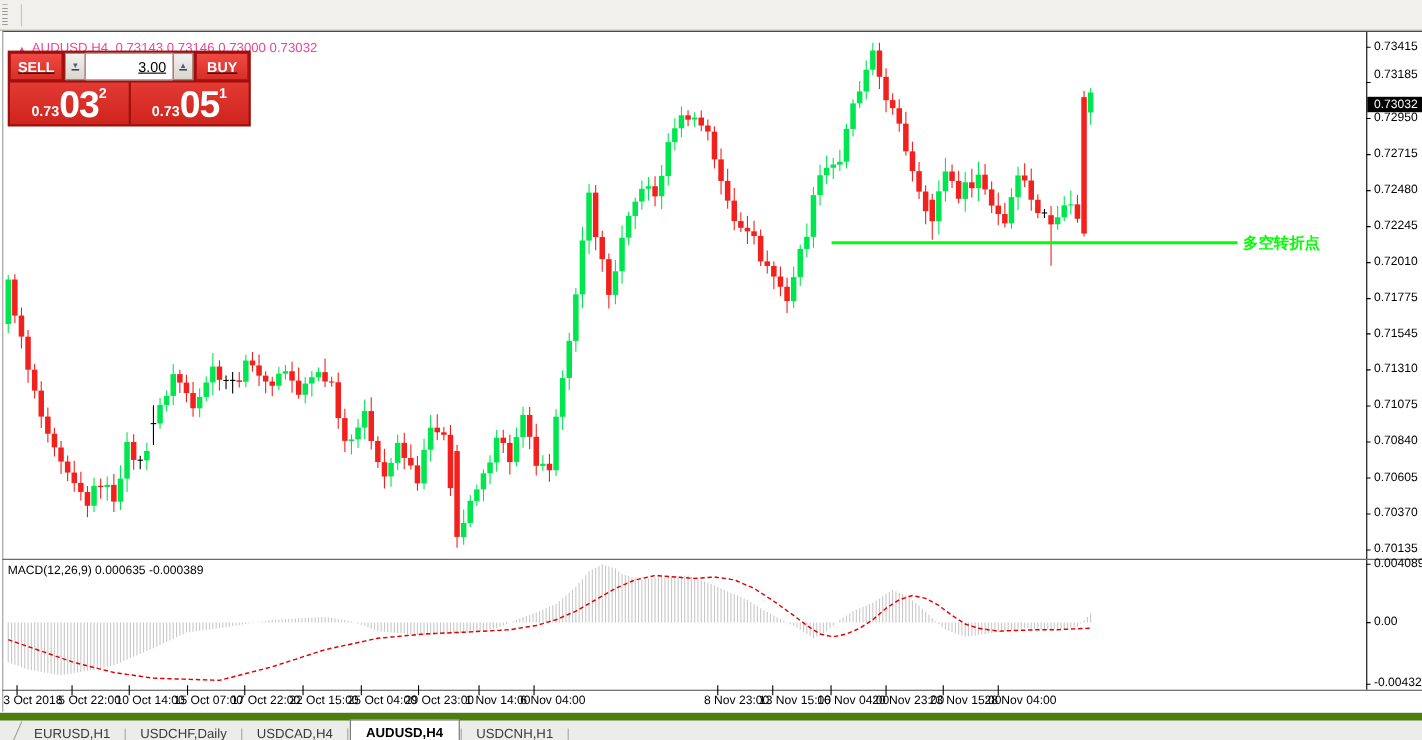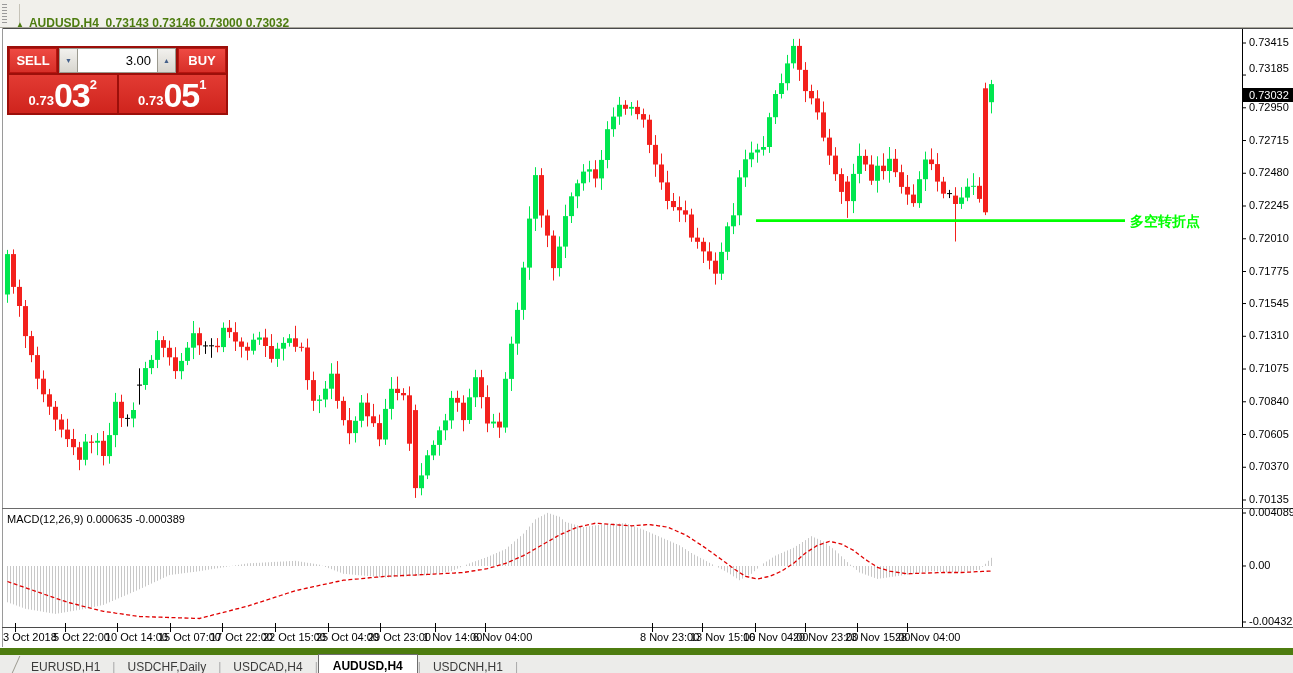--- a/index.html
+++ b/index.html
@@ -8,27 +8,27 @@
   
   #toolbar{position:absolute;left:0;top:0;width:1293px;height:27px;background:#f1f0eb;
            border-bottom:1px solid #a9a79c;display:flex;align-items:center;z-index:5;}
   #drag-handle{width:5px;height:20px;margin:0 6px 0 2px;
       background:repeating-linear-gradient(180deg,#9a9a9a 0 1px,#f1f0eb 1px 3px);}
   .tf-btn{font-size:11px;color:#1c1c1c;padding:3px 7px;margin-right:3px;background:transparent;
           border:1px solid transparent;cursor:default;line-height:12px;}
   .tf-btn.active{background:#fcfcf5;border:1px solid #8f8d7f;border-radius:2px;}
   .tb-sep{width:1px;height:20px;background:#c6c3b8;margin:0 6px;}
   
-  #chart-title{position:absolute;left:16px;top:16px;font-size:12px;color:#4d7c0f;z-index:6;font-weight:bold;}
+  #chart-title{position:absolute;left:16px;top:36px;font-size:12px;color:#ec4899;z-index:6;}
   #chart-title .tri{font-size:8px;margin-right:5px;}
   #macd-label{position:absolute;left:7px;top:513px;font-size:11px;color:#000;z-index:6;}
   
   #trade-panel{position:absolute;left:7px;top:46px;width:221px;z-index:7;background:#9c0f0a;
                padding:2px;box-sizing:border-box;}
-  .tp-row1{display:flex;height:25px;margin-bottom:2px;}
+  .tp-row1{display:flex;height:25px;margin-bottom:2px;text-decoration:underline;}
   .tp-btn{flex:0 0 48px;background:linear-gradient(#ee4a43,#d72f28);color:#fff;font-weight:bold;
           font-size:13px;border:1px solid #b71510;cursor:pointer;padding:0;}
   .tp-spin{flex:1;display:flex;margin:0 2px;}
   .spin-btn{width:19px;background:linear-gradient(#f2f1ee,#d8d6cf);border:1px solid #9b998f;
             font-size:7px;color:#44608a;padding:0;cursor:pointer;}
   .vol{flex:1;background:#fff;border:1px solid #9b998f;border-left:none;border-right:none;
        font-size:13px;color:#000;text-align:right;padding:4px 6px 0 0;box-sizing:border-box;}
   .tp-row2{display:flex;height:38px;gap:2px;}
   .tp-price{flex:1;background:linear-gradient(#e23b33,#cf241d);color:#fff;display:flex;
             align-items:flex-end;justify-content:center;cursor:pointer;padding-bottom:1px;}

